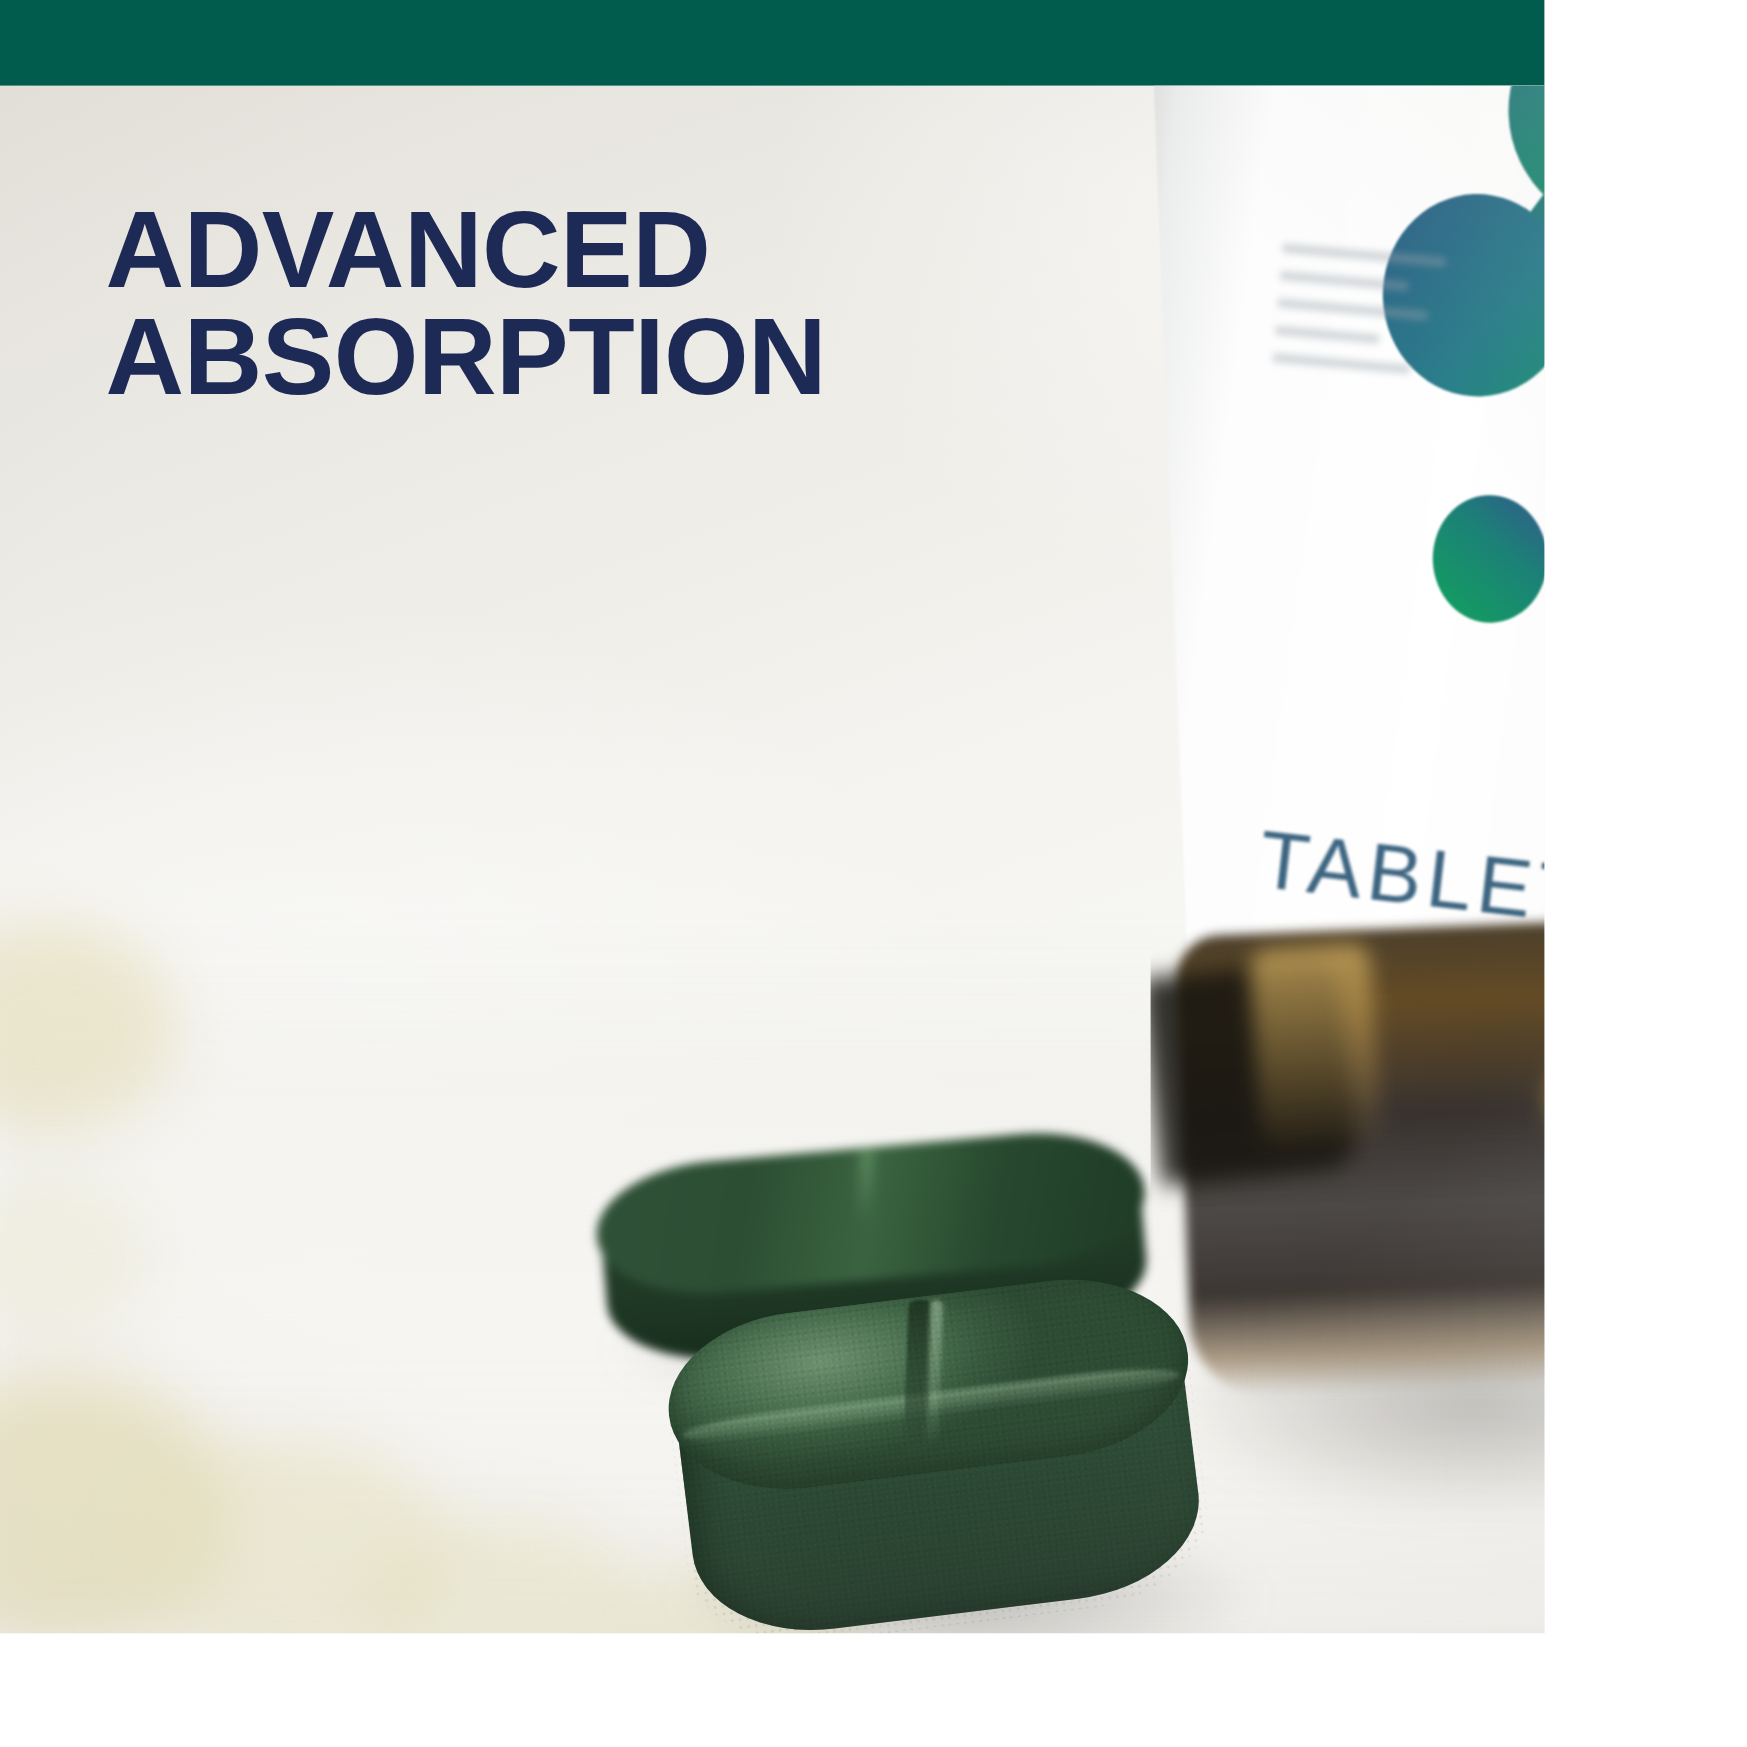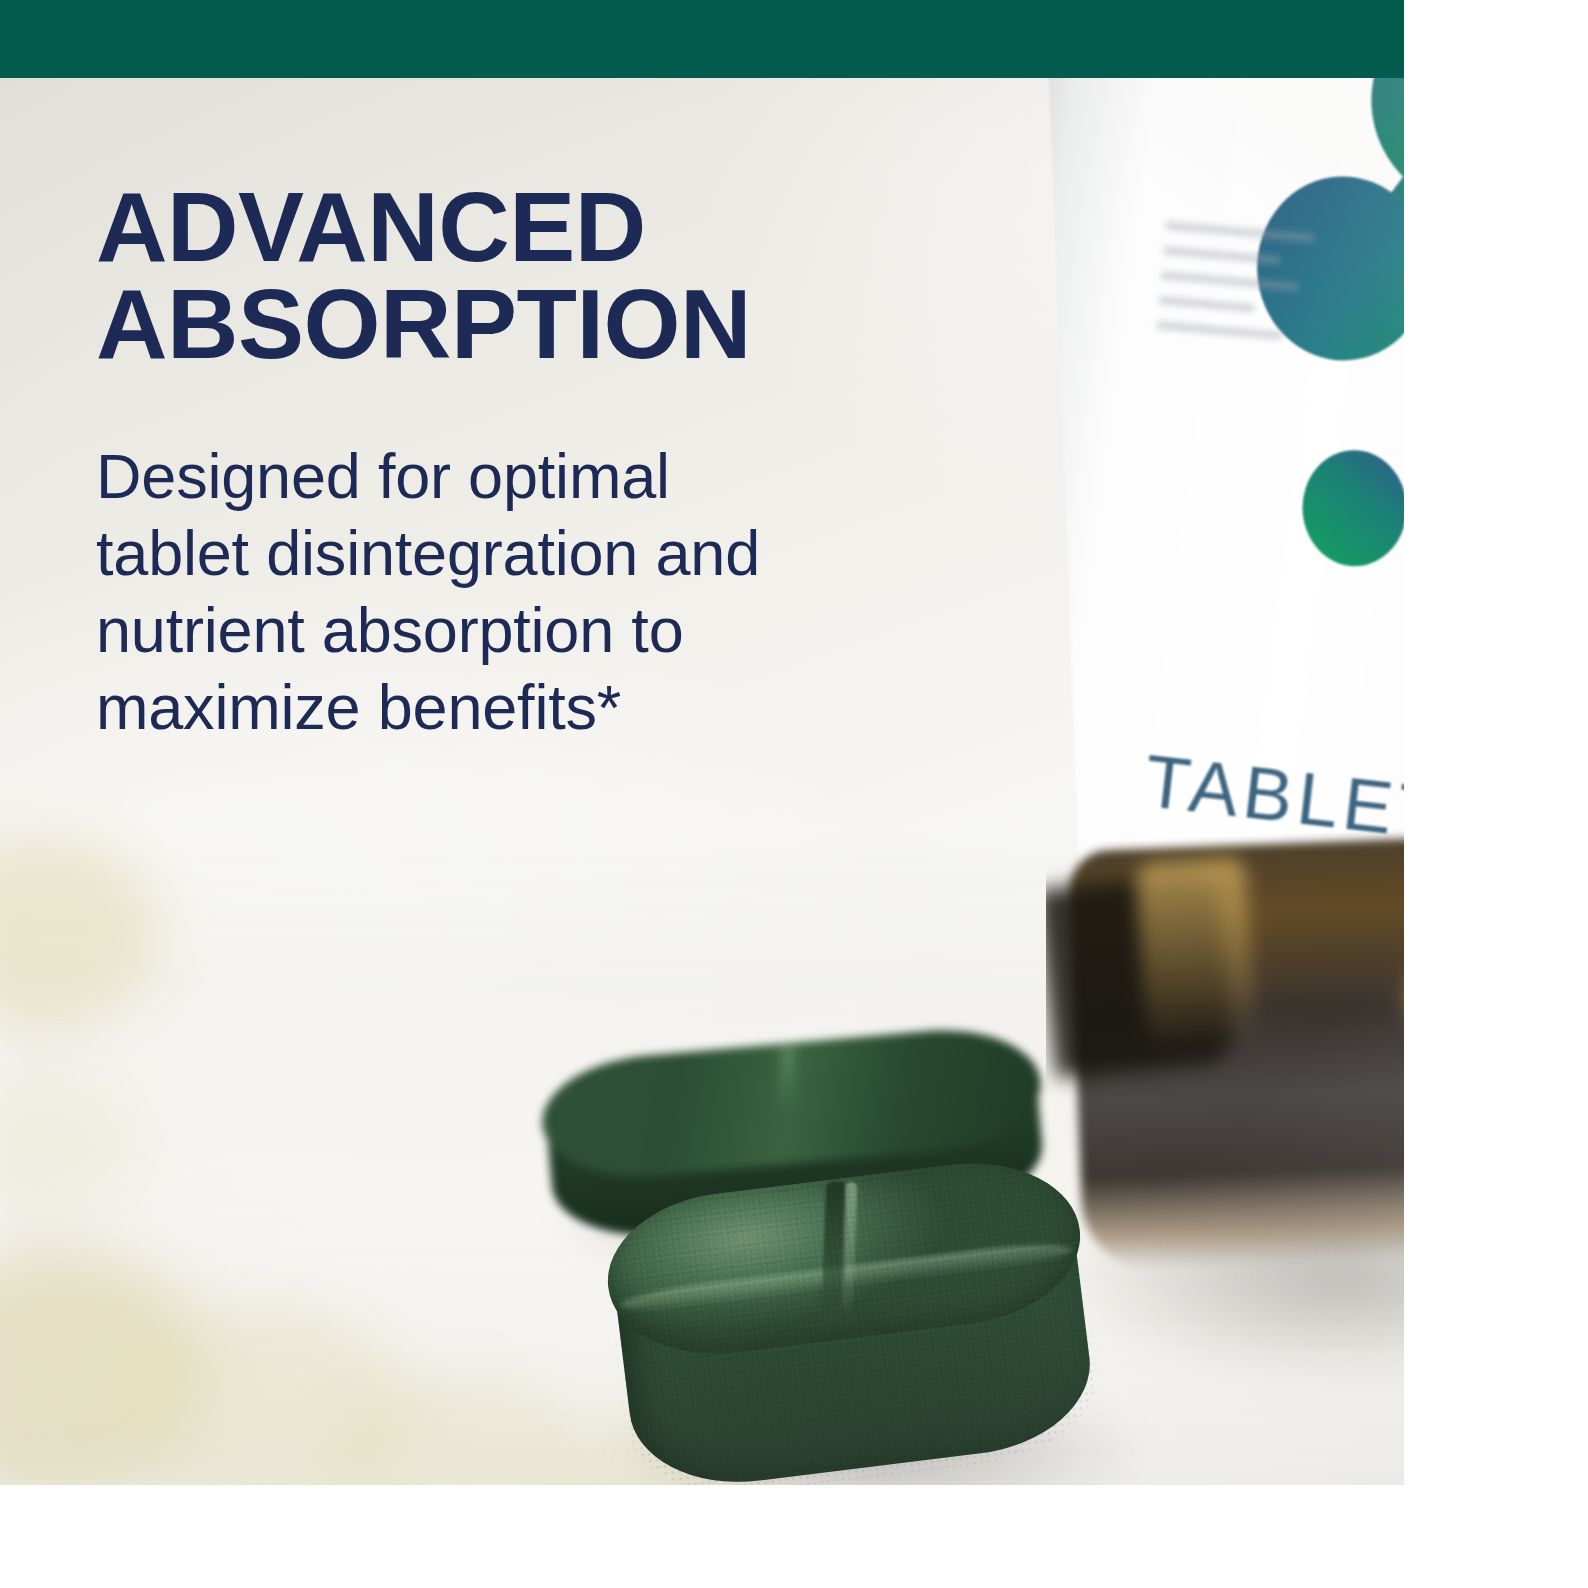--- a/index.html
+++ b/index.html
@@ -308,23 +308,19 @@
       <div class="tf-score-hi"></div>
       <div class="tf-texture"></div>
     </div>
 
     <div class="vignette"></div>
   </div>
 
   <div class="copy">
     <div class="headline">ADVANCED
 ABSORPTION</div>
-    <div class="subcopy">Designed for optimal
-tablet disintegration and
-nutrient absorption to
-maximize benefits*</div>
   </div>
 
   <div class="footer">
     
   </div>
 
 </div>
 
 </body></html>

